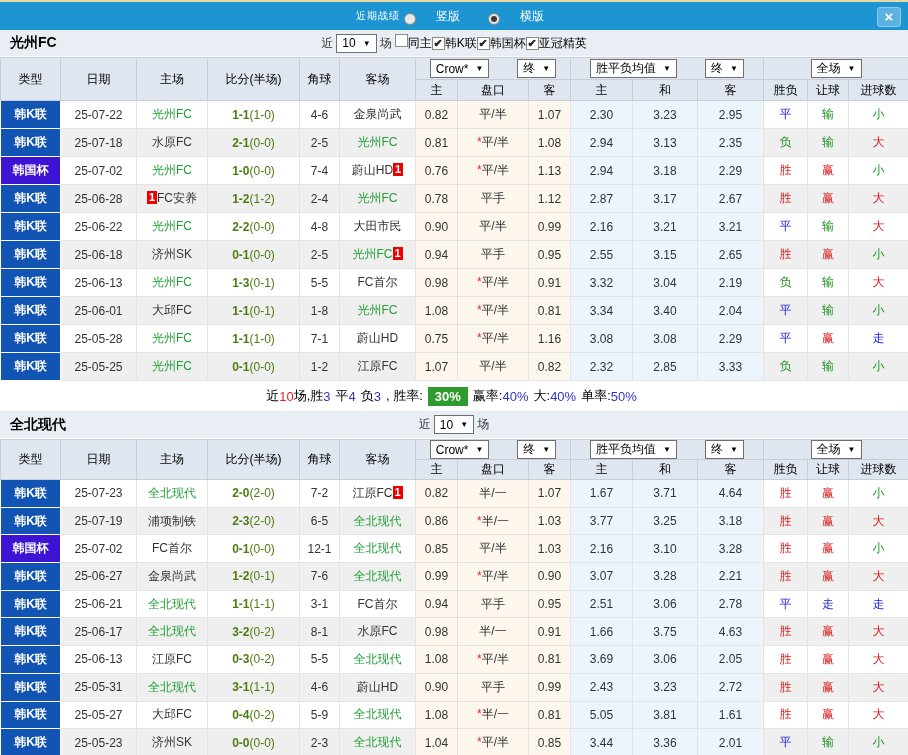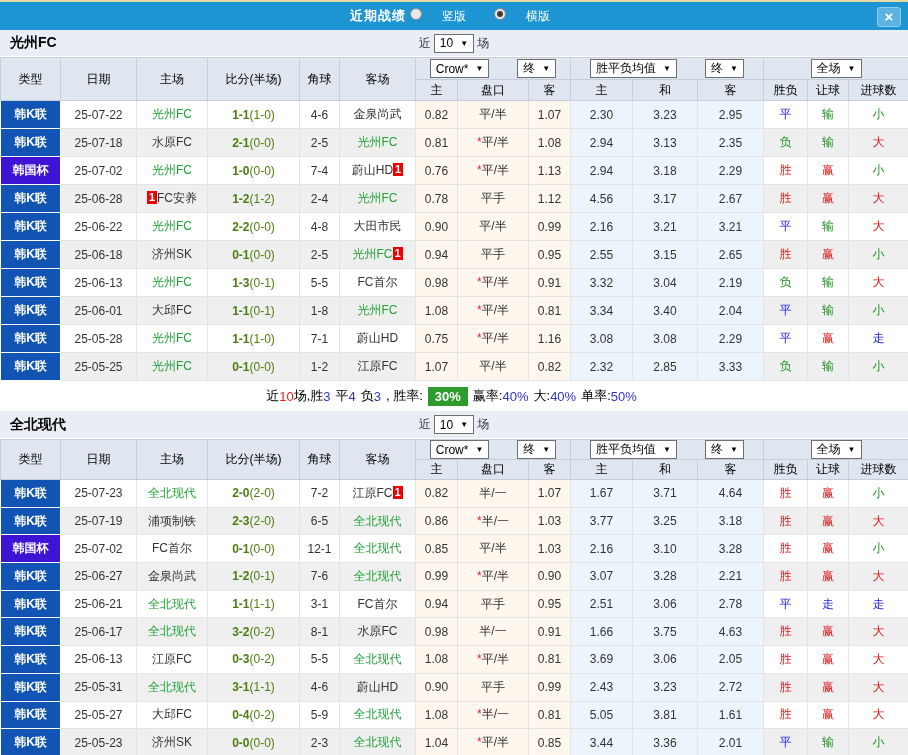--- a/index.html
+++ b/index.html
@@ -6,22 +6,22 @@
   html,body { width:908px; }
   body {
     height:755px; overflow:hidden; background:#fff;
     font-family:"Liberation Sans", sans-serif; font-size:12px; color:#333;
   }
   
   .topbar {
     height:30px; background:#1d95d3; border-top:2px solid #e6d9a2;
     display:flex; align-items:center; justify-content:center; position:relative; color:#fff;
   }
-  .topbar .title { font-weight:bold; font-size:13px; letter-spacing:1px; }
-  .radio-group { display:flex; align-items:flex-start; margin-left:4px; gap:20px;font-family:Liberation Mono, monospace; }
+  .topbar .title { font-weight:normal; font-size:10px; letter-spacing:1px; }
+  .radio-group { display:flex; align-items:flex-end; margin-left:4px; gap:20px;font-family:Liberation Mono, monospace; }
   .radio { width:12px; height:12px; border-radius:50%; background:#e8e8e8; border:1px solid #8a8a8a; display:inline-block; position:relative; }
   .radio.on::after { content:""; position:absolute; left:2px; top:2px; width:6px; height:6px; border-radius:50%; background:#3c3c3c; }
   .radio-label { font-size:12px; color:#fff; margin-right:8px; }
   .close-btn {
     position:absolute; right:7px; top:5px; width:24px; height:20px;
     background:#5cb2e0; border:1px solid #8fcbec; border-radius:3px;
     color:#fff; font-weight:bold; font-size:15px; line-height:17px; text-align:center; cursor:pointer;
   }
   
   .sec-bar { background:#e9edf4; display:flex; align-items:center; position:relative; border-bottom:1px solid #fdfdfd; }
@@ -83,20 +83,21 @@
 
 <div class="sec-bar s1">
   <span class="team-name">光州FC</span>
   <span class="filter-center">
     <span>近</span>
     <span class="fake-select">
       <span>10</span>
         <span class="arr">▼</span>
     </span>
     <span>场</span>
+    <span class="filter-checks"><span class="cb"></span><span class="cb-label">同主</span><span class="cb on">✔</span><span class="cb-label">韩K联</span><span class="cb on">✔</span><span class="cb-label">韩国杯</span><span class="cb on">✔</span><span class="cb-label">亚冠精英</span></span>
   </span>
 </div>
 
 <table class="sec1">
   <colgroup>
     <col style="width:60px">
       <col style="width:76px">
       <col style="width:71px">
       <col style="width:92px">
     <col style="width:40px">
@@ -235,21 +236,21 @@
       <span class="badge">1</span><span>FC安养</span>
     </td>
     <td class="scorecell"><b>1-2</b><span>(1-2)</span></td>
     <td>2-4</td>
     <td>
       <span class="focal">光州FC</span>
     </td>
     <td class="cream">0.78</td>
     <td class="cream"><span class="star"></span><span>平手</span></td>
     <td class="cream">1.12</td>
-    <td class="avgbg">4.56</td>
+    <td class="avgbg">2.87</td>
     <td class="avgbg">3.17</td>
     <td class="avgbg">2.67</td>
     <td class="c-red">胜</td>
     <td class="c-red">赢</td>
     <td class="c-red">大</td>
   </tr>
       <tr>
     <td class="typecell">韩K联</td>
     <td>25-06-22</td>
     <td>

